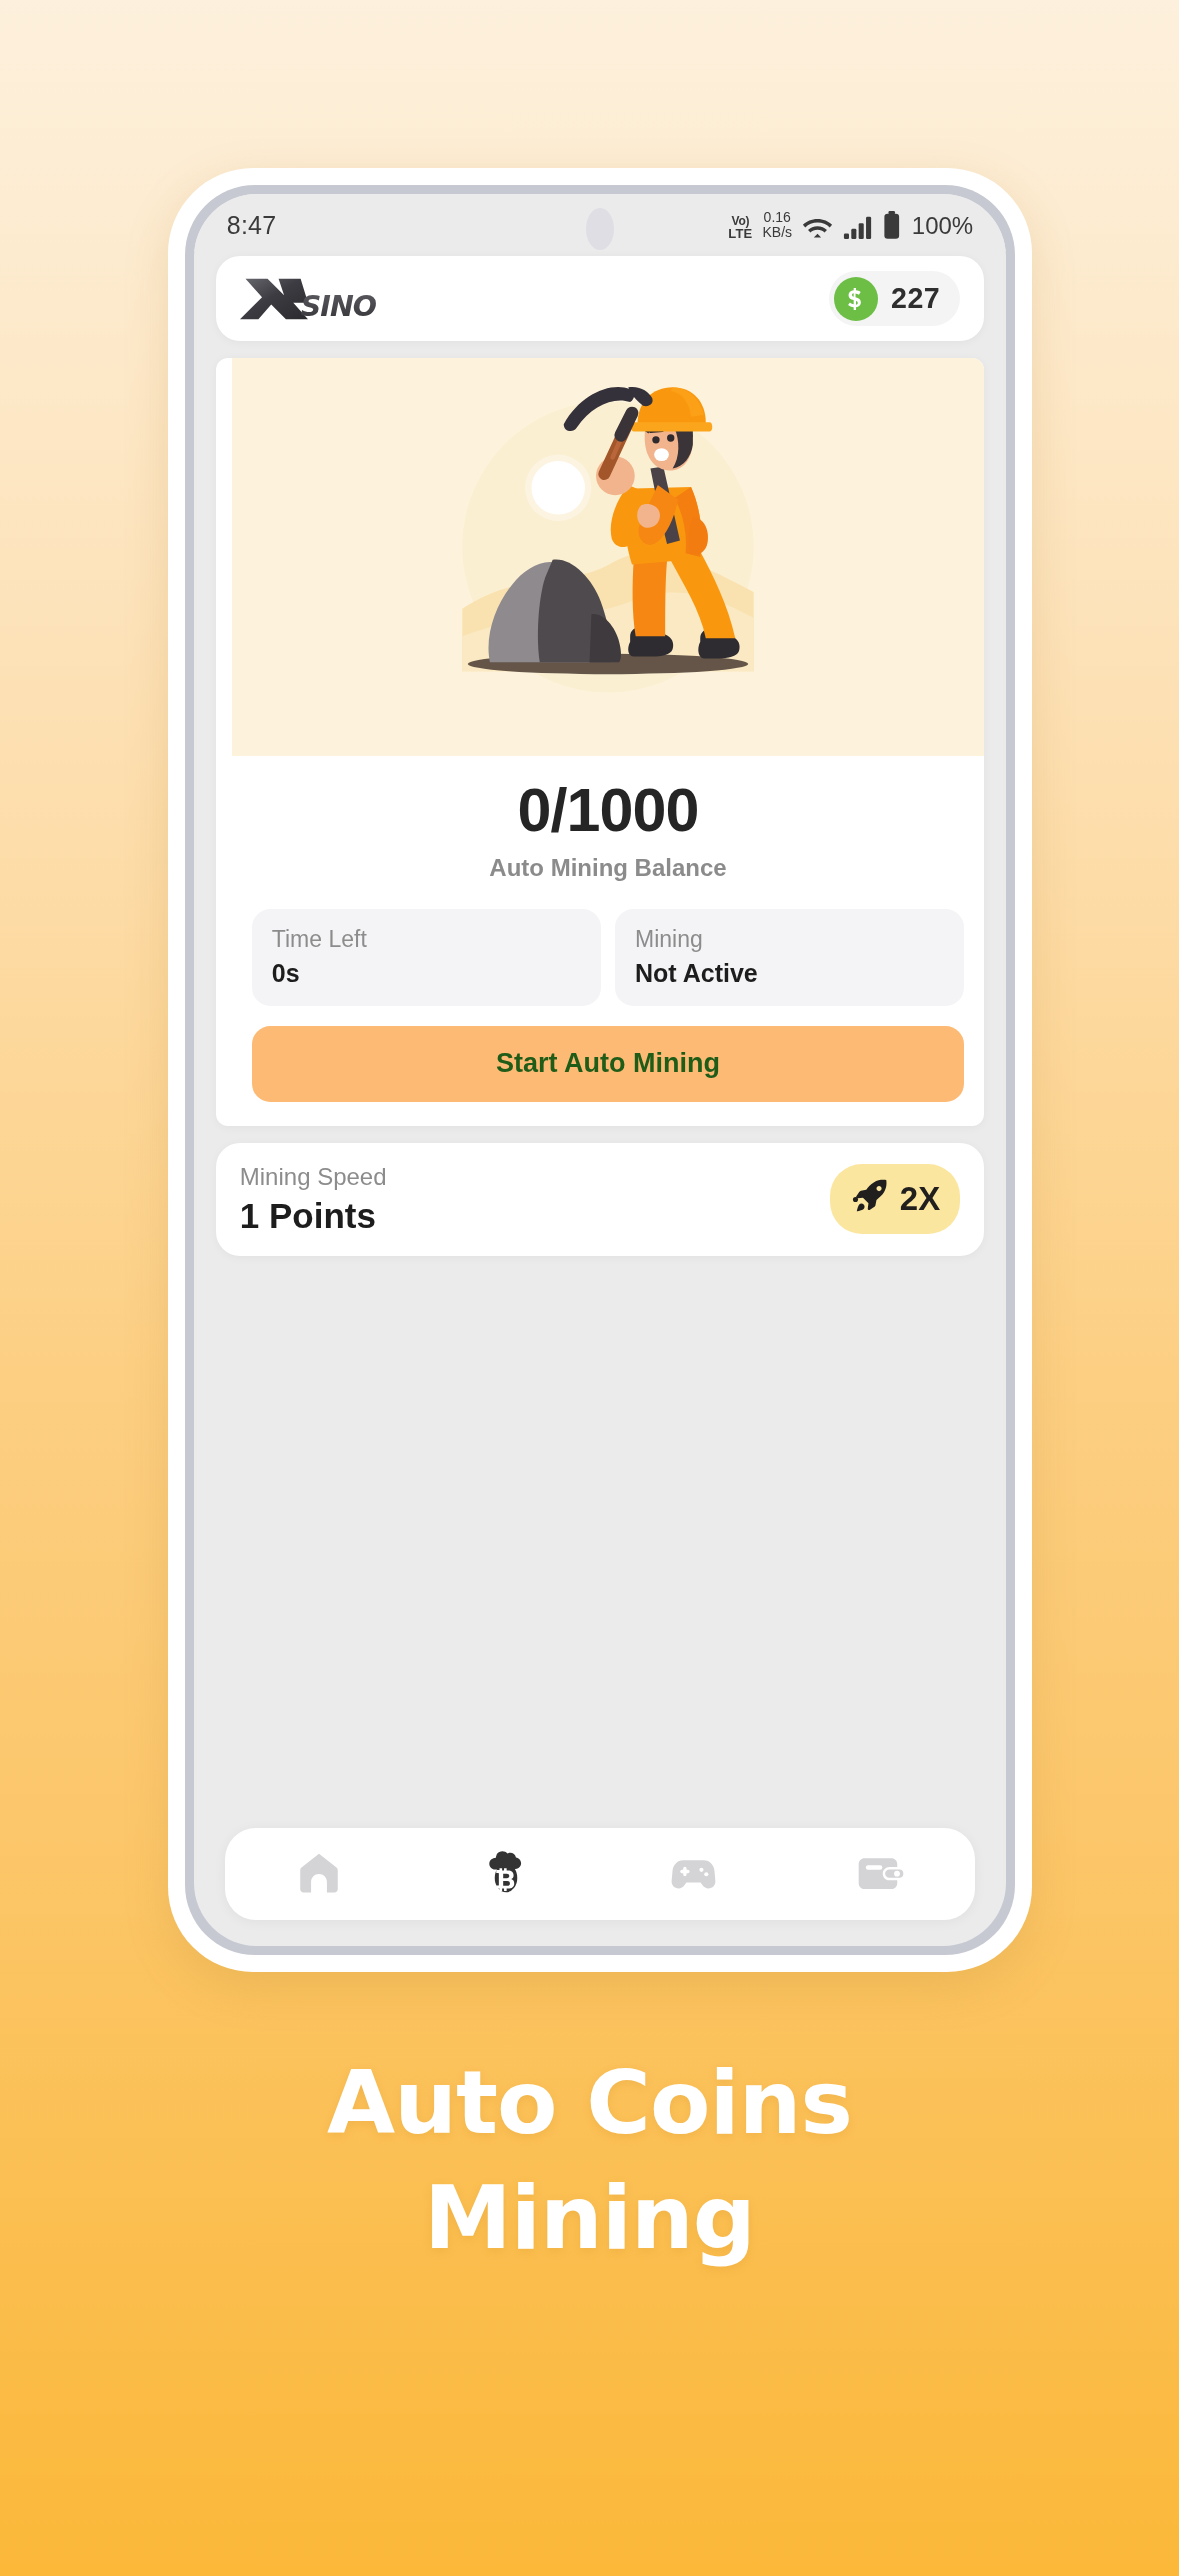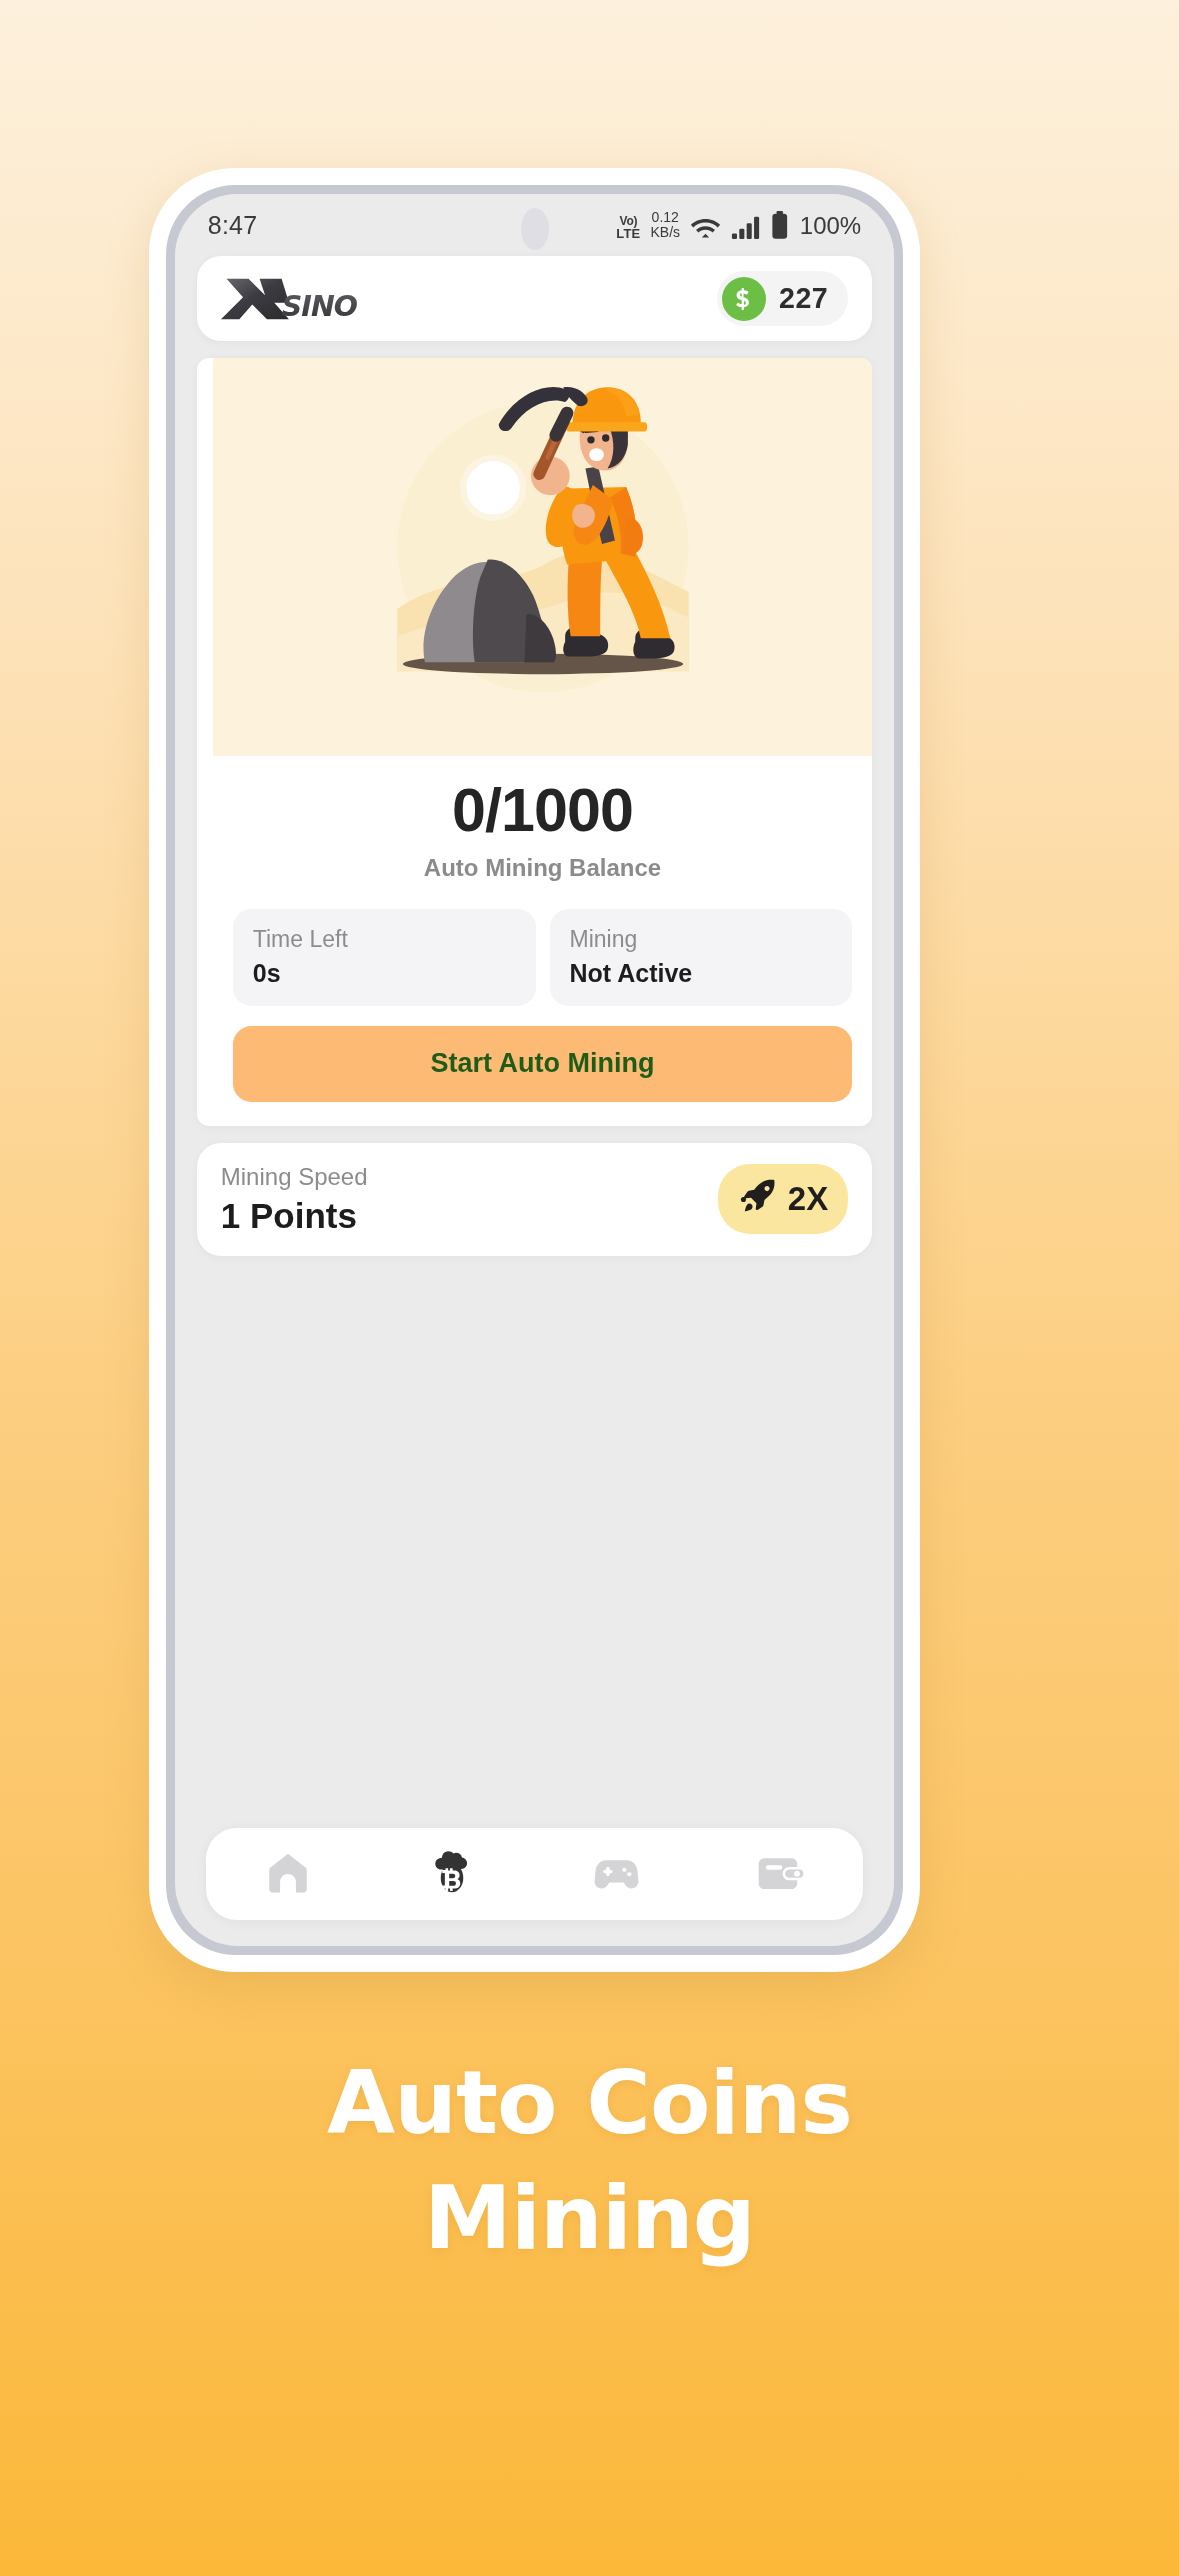--- a/index.html
+++ b/index.html
@@ -15,22 +15,22 @@
       #FCC76C 70%,
       #FBBF52 85%,
       #FBB839 100%);
     overflow:hidden;
     position:relative;
   }
 
   
   #phone-frame{
     position:absolute;
-    left:149px; top:168px;
-    width:771px; height:1804px;
+    left:168px; top:168px;
+    width:864px; height:1804px;
     background:#ffffff;
     border-radius:85px;
     box-shadow:0 14.7px 46px rgba(170,120,40,.18);
   }
   #phone-inner-bezel{
     position:absolute;
     left:16.6px; top:16.6px; right:16.6px; bottom:16.6px;
     background:#c7c9d2;
     border-radius:70px;
   }
@@ -196,21 +196,21 @@
         <div class="sb-time">8:47</div>
 
         <div class="camera-hole"></div>
 
         <div class="sb-right">
           <div class="volte">
             <span class="l1">Vo)</span>
             <span class="l2">LTE</span>
           </div>
           <div class="netspeed">
-            <span>0.12</span>
+            <span>0.16</span>
             <span>KB/s</span>
           </div>
           <span class="sb-icon">
             <svg width="31" height="25" viewBox="0 0 34 27">
               <path d="M17 4.2C10.6 4.2 4.9 6.7 1 10.6l2.6 2.8C7 10.1 11.8 8.1 17 8.1s10 2 13.4 5.3L33 10.6C29.1 6.7 23.4 4.2 17 4.2z" fill="#3a3a3a"></path>
               <path d="M17 12.1c-4.1 0-7.8 1.6-10.4 4.1l2.7 2.8c1.9-1.9 4.6-3 7.7-3s5.8 1.1 7.7 3l2.7-2.8c-2.6-2.5-6.3-4.1-10.4-4.1z" fill="#3a3a3a"></path>
               <path d="M17 20.3l-4 4.1h8z" fill="#3a3a3a"></path>
             </svg>
           </span>
           <span class="sb-icon">

